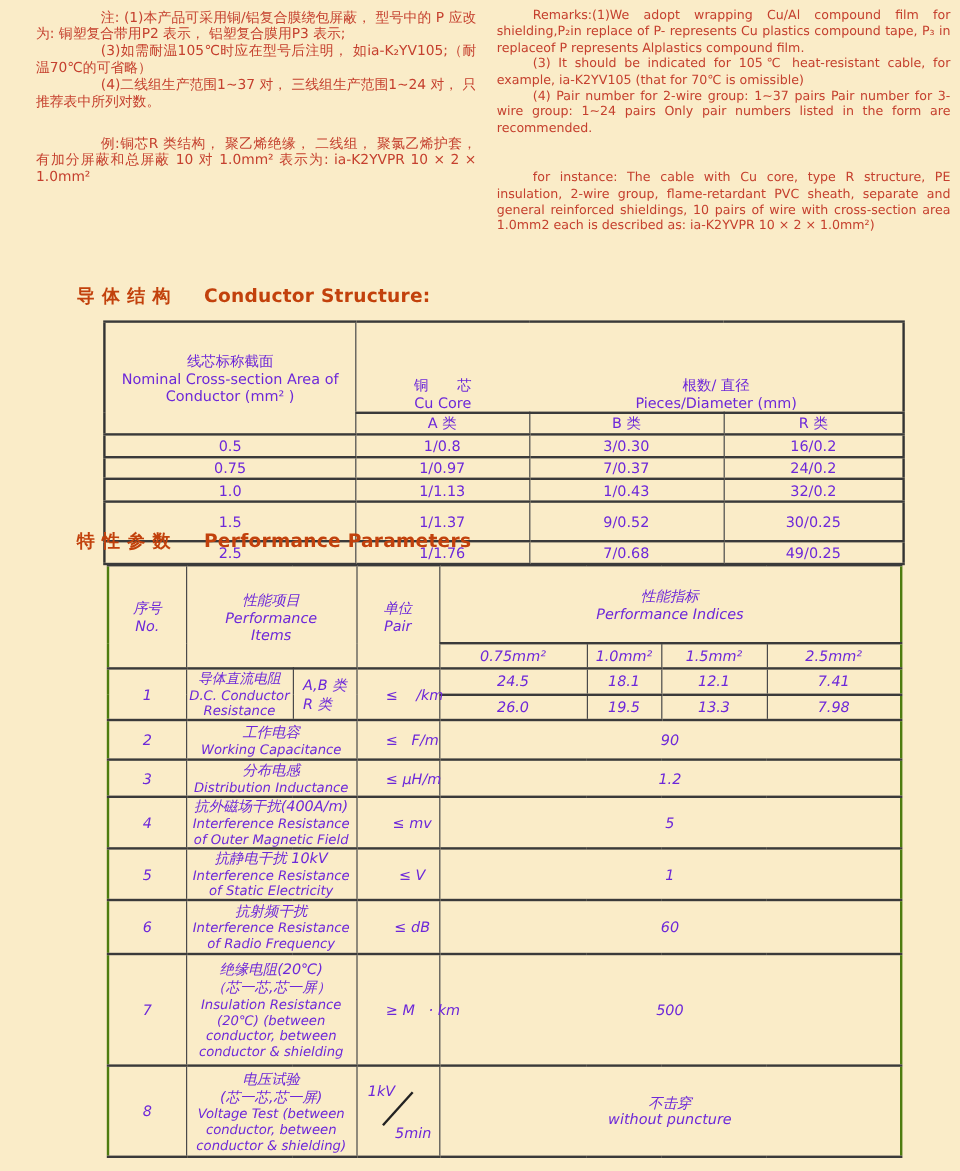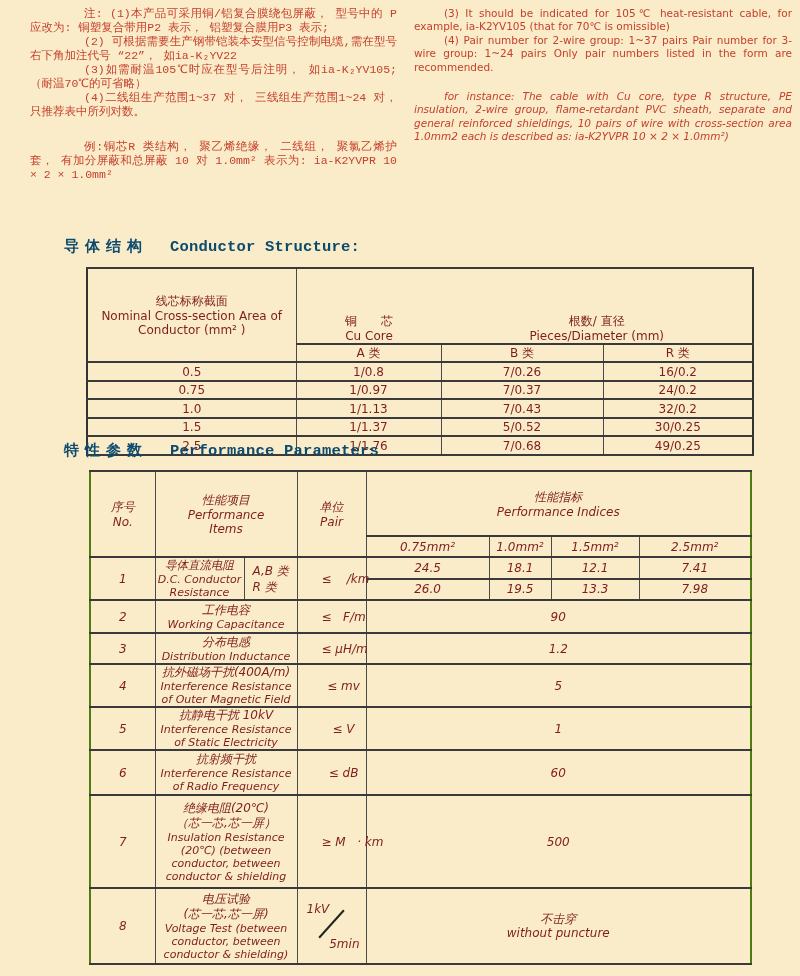--- a/index.html
+++ b/index.html
@@ -4,38 +4,38 @@
 <style>
   html,body{margin:0;padding:0;}
   body{
     width:800px;height:976px;position:relative;overflow:hidden;
     background:#faecc8;
     font-family:"DejaVu Sans","Liberation Sans",sans-serif;
   }
   
   .notes-cn{
     position:absolute;left:30px;top:7px;width:367px;
-    color:#c5402e;font-size:11.5px;line-height:14px;text-align:justify;font-family:Liberation Mono, monospace;
+    color:#c5402e;font-size:11.5px;line-height:14px;text-align:justify;
   }
   .notes-cn p{margin:0;text-indent:54px;}
   .notes-cn p.example{margin-top:21px;}
   .notes-en{
     position:absolute;left:414px;top:7px;width:378px;
     color:#c5402e;font-size:10.5px;line-height:13.4px;text-align:justify;
   }
   .notes-en p{margin:0;text-indent:30px;}
-  .notes-en p.example{margin-top:16px;font-style:italic;}
-  
-  .section-title{position:absolute;color:#0c4a6e;font-weight:bold;white-space:nowrap;font-family:Liberation Mono, monospace;}
+  .notes-en p.example{margin-top:28px;}
+  
+  .section-title{position:absolute;color:#c2410c;font-weight:bold;white-space:nowrap;}
   .section-title .cn{font-size:15px;letter-spacing:6px;}
   .section-title .en{font-size:15.5px;margin-left:22px;letter-spacing:.2px;}
   #sec1{left:64px;top:237px;}
   #sec2{left:64px;top:441px;}
   
-  table{border-collapse:collapse;table-layout:fixed;color:#7f1d1d;}
+  table{border-collapse:collapse;table-layout:fixed;color:#6d28d9;}
   #table1{position:absolute;left:86px;top:267px;width:666px;border:2px solid #333;}
   #table2{position:absolute;left:89px;top:470px;width:661px;border:2px solid #4d7c0f;font-style:italic;}
   td{
     border-left:1px solid #4a4a4a;border-right:1px solid #4a4a4a;
     border-top:2px solid #3a3a3a;border-bottom:2px solid #3a3a3a;
     padding:0;text-align:center;vertical-align:middle;
   }
   td.thin-top{border-top-width:1px;}
   .hdr-cn{font-size:12px;line-height:16px;}
   .hdr-en{font-size:12px;line-height:14px;}
@@ -54,27 +54,27 @@
   .frac .top{position:absolute;left:9px;top:13px;font-size:12px;}
   .frac .bottom{position:absolute;right:6px;bottom:12px;font-size:12px;}
   .frac .line{position:absolute;left:15px;top:34px;width:37px;height:0;
     border-top:2px solid #222;transform:rotate(-48deg);}
 </style>
 </head>
 <body>
 
 <div class="notes-cn">
   <p>注: (1)本产品可采用铜/铝复合膜绕包屏蔽， 型号中的 P 应改为: 铜塑复合带用P2 表示， 铝塑复合膜用P3 表示;</p>
-  <p>(2) 可根据需要生产钢带铠装本安型信号控制电缆,需在型号右下角加注代号 “22”， 如ia-K₂YV22</p>
   <p>(3)如需耐温105℃时应在型号后注明， 如ia-K₂YV105;（耐温70℃的可省略）</p>
   <p>(4)二线组生产范围1~37 对， 三线组生产范围1~24 对， 只推荐表中所列对数。</p>
   <p class="example">例:铜芯R 类结构， 聚乙烯绝缘， 二线组， 聚氯乙烯护套， 有加分屏蔽和总屏蔽 10 对 1.0mm² 表示为: ia-K2YVPR 10 × 2 × 1.0mm²</p>
 </div>
 
 <div class="notes-en">
+  <p>Remarks:(1)We adopt wrapping Cu/Al compound film for shielding,P₂in replace of P- represents Cu plastics compound tape, P₃ in replaceof P represents Alplastics compound film.</p>
   <p>(3) It should be indicated for 105℃ heat-resistant cable, for example, ia-K2YV105 (that for 70℃ is omissible)</p>
   <p>(4) Pair number for 2-wire group: 1~37 pairs Pair number for 3-wire group: 1~24 pairs Only pair numbers listed in the form are recommended.</p>
   <p class="example">for instance: The cable with Cu core, type R structure, PE insulation, 2-wire group, flame-retardant PVC sheath, separate and general reinforced shieldings, 10 pairs of wire with cross-section area 1.0mm2  each is described as: ia-K2YVPR 10 × 2 × 1.0mm²)</p>
 </div>
 
 <div id="sec1" class="section-title">
   <span class="cn">导体结构</span><span class="en">Conductor Structure:</span>
 </div>
 
 <table id="table1">
@@ -105,39 +105,39 @@
     </td>
   </tr>
   <tr style="height:18px">
     <td class="hdr-cn thin-top">A 类</td>
     <td class="hdr-cn thin-top">B 类</td>
     <td class="hdr-cn thin-top">R 类</td>
   </tr>
   <tr style="height:19px">
     <td class="num">0.5</td>
     <td class="num">1/0.8</td>
-    <td class="num">7/0.26</td>
+    <td class="num">3/0.30</td>
     <td class="num">16/0.2</td>
   </tr>
   <tr style="height:18px">
     <td class="num">0.75</td>
     <td class="num">1/0.97</td>
     <td class="num">7/0.37</td>
     <td class="num">24/0.2</td>
   </tr>
   <tr style="height:19px">
     <td class="num">1.0</td>
     <td class="num">1/1.13</td>
-    <td class="num">7/0.43</td>
+    <td class="num">1/0.43</td>
     <td class="num">32/0.2</td>
   </tr>
-  <tr style="height:18px">
+  <tr style="height:33px">
     <td class="num">1.5</td>
     <td class="num">1/1.37</td>
-    <td class="num">5/0.52</td>
+    <td class="num">9/0.52</td>
     <td class="num">30/0.25</td>
   </tr>
   <tr style="height:19px">
     <td class="num">2.5</td>
     <td class="num">1/1.76</td>
     <td class="num">7/0.68</td>
     <td class="num">49/0.25</td>
   </tr>
 </tbody>
   </table>

